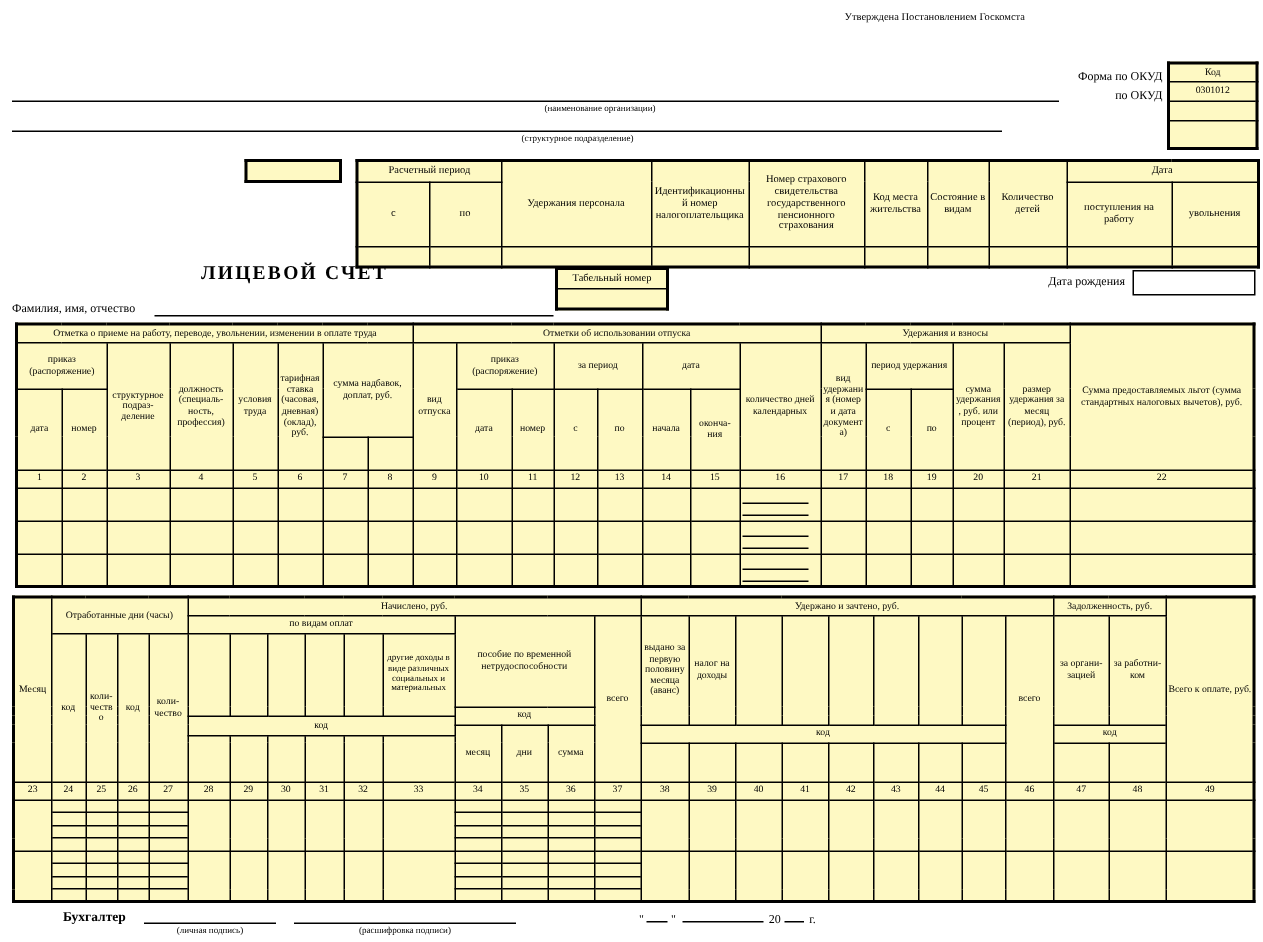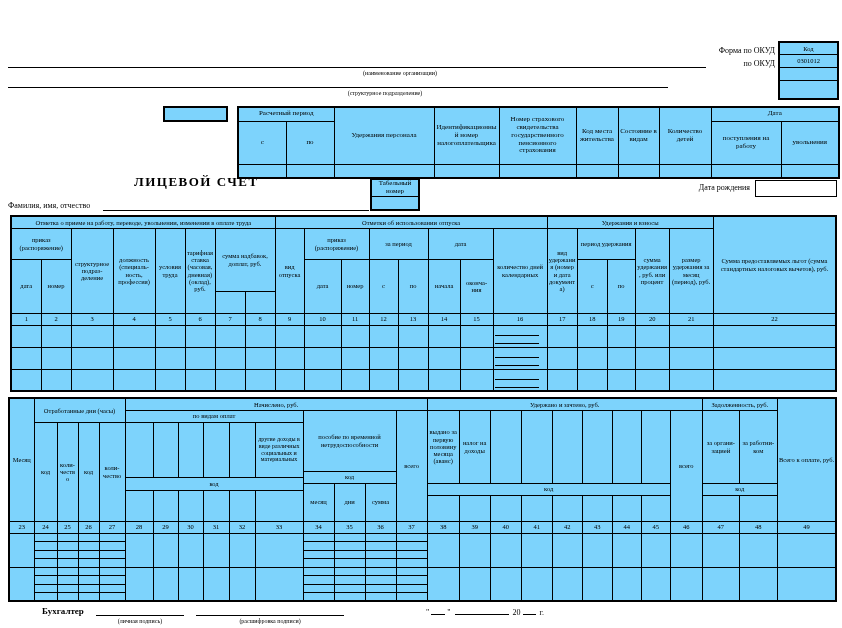--- a/index.html
+++ b/index.html
@@ -1,39 +1,40 @@
 <!DOCTYPE html>
 <html><head>
 <meta charset="utf-8">
 <style>
   html,body{margin:0;padding:0}
   body{width:842px;height:628px;background:#fff;position:relative;
        font-family:"Liberation Serif",serif;color:#000;overflow:hidden}
   .abs{position:absolute}
-  .t{position:absolute;border-collapse:collapse;table-layout:fixed;background:#7dd3fc;border:2px solid #000}
+  .t{position:absolute;border-collapse:collapse;table-layout:fixed;background:#fef9c3;border:2px solid #000}
   .t td{border:1px solid #000;padding:0 1px;text-align:center;vertical-align:middle;
         font-size:6.5px;line-height:1.12;overflow:hidden;word-wrap:break-word}
   .doc td{font-size:7px}
   .sec{font-size:7px}
   .n{font-size:7px}
   .big{font-size:7px}
   .c16{vertical-align:top}
   .sl{height:7px;border-bottom:1px solid #000;width:88%}
   .cap{font-size:6px;text-align:center}
   .ln{border-bottom:1.5px solid #000;height:0}
   .lbl{font-size:8px;white-space:nowrap}
   .tr-note{font-size:7px;line-height:10px}
   .title{font-size:13px;font-weight:bold;letter-spacing:1.5px;white-space:nowrap}
   .ul{display:inline-block;border-bottom:1px solid #000;height:8px;margin:0 2px;vertical-align:baseline}
   .sig{font-size:8px;white-space:nowrap}
 </style>
 </head>
 <body>
 
 <div class="abs tr-note" style="left:563px;top:6px;width:230px">
+  <div>Утверждена Постановлением Госкомста</div>
 </div>
 
 <table class="t" style="left:778px;top:41px;width:61px">
   <tbody>
       <tr style="height:12px">
         <td>Код</td>
       </tr>
   <tr style="height:13px">
         <td>0301012</td>
       </tr>
@@ -101,21 +102,21 @@
         <td class="d"></td>
         <td class="d"></td>
         <td class="d"></td>
         <td class="d"></td>
   </tr>
 </tbody>
   </table>
 
 <div class="abs title" style="left:134px;top:174px">ЛИЦЕВОЙ СЧЕТ</div>
 
-<table class="t doc" style="left:370px;top:178px;width:50px">
+<table class="t doc" style="left:370px;top:178px;width:76px">
   <tbody>
       <tr style="height:13px">
         <td>Табельный номер</td>
       </tr>
   <tr style="height:14px">
         <td class="d"></td>
       </tr>
 </tbody>
   </table>
 

